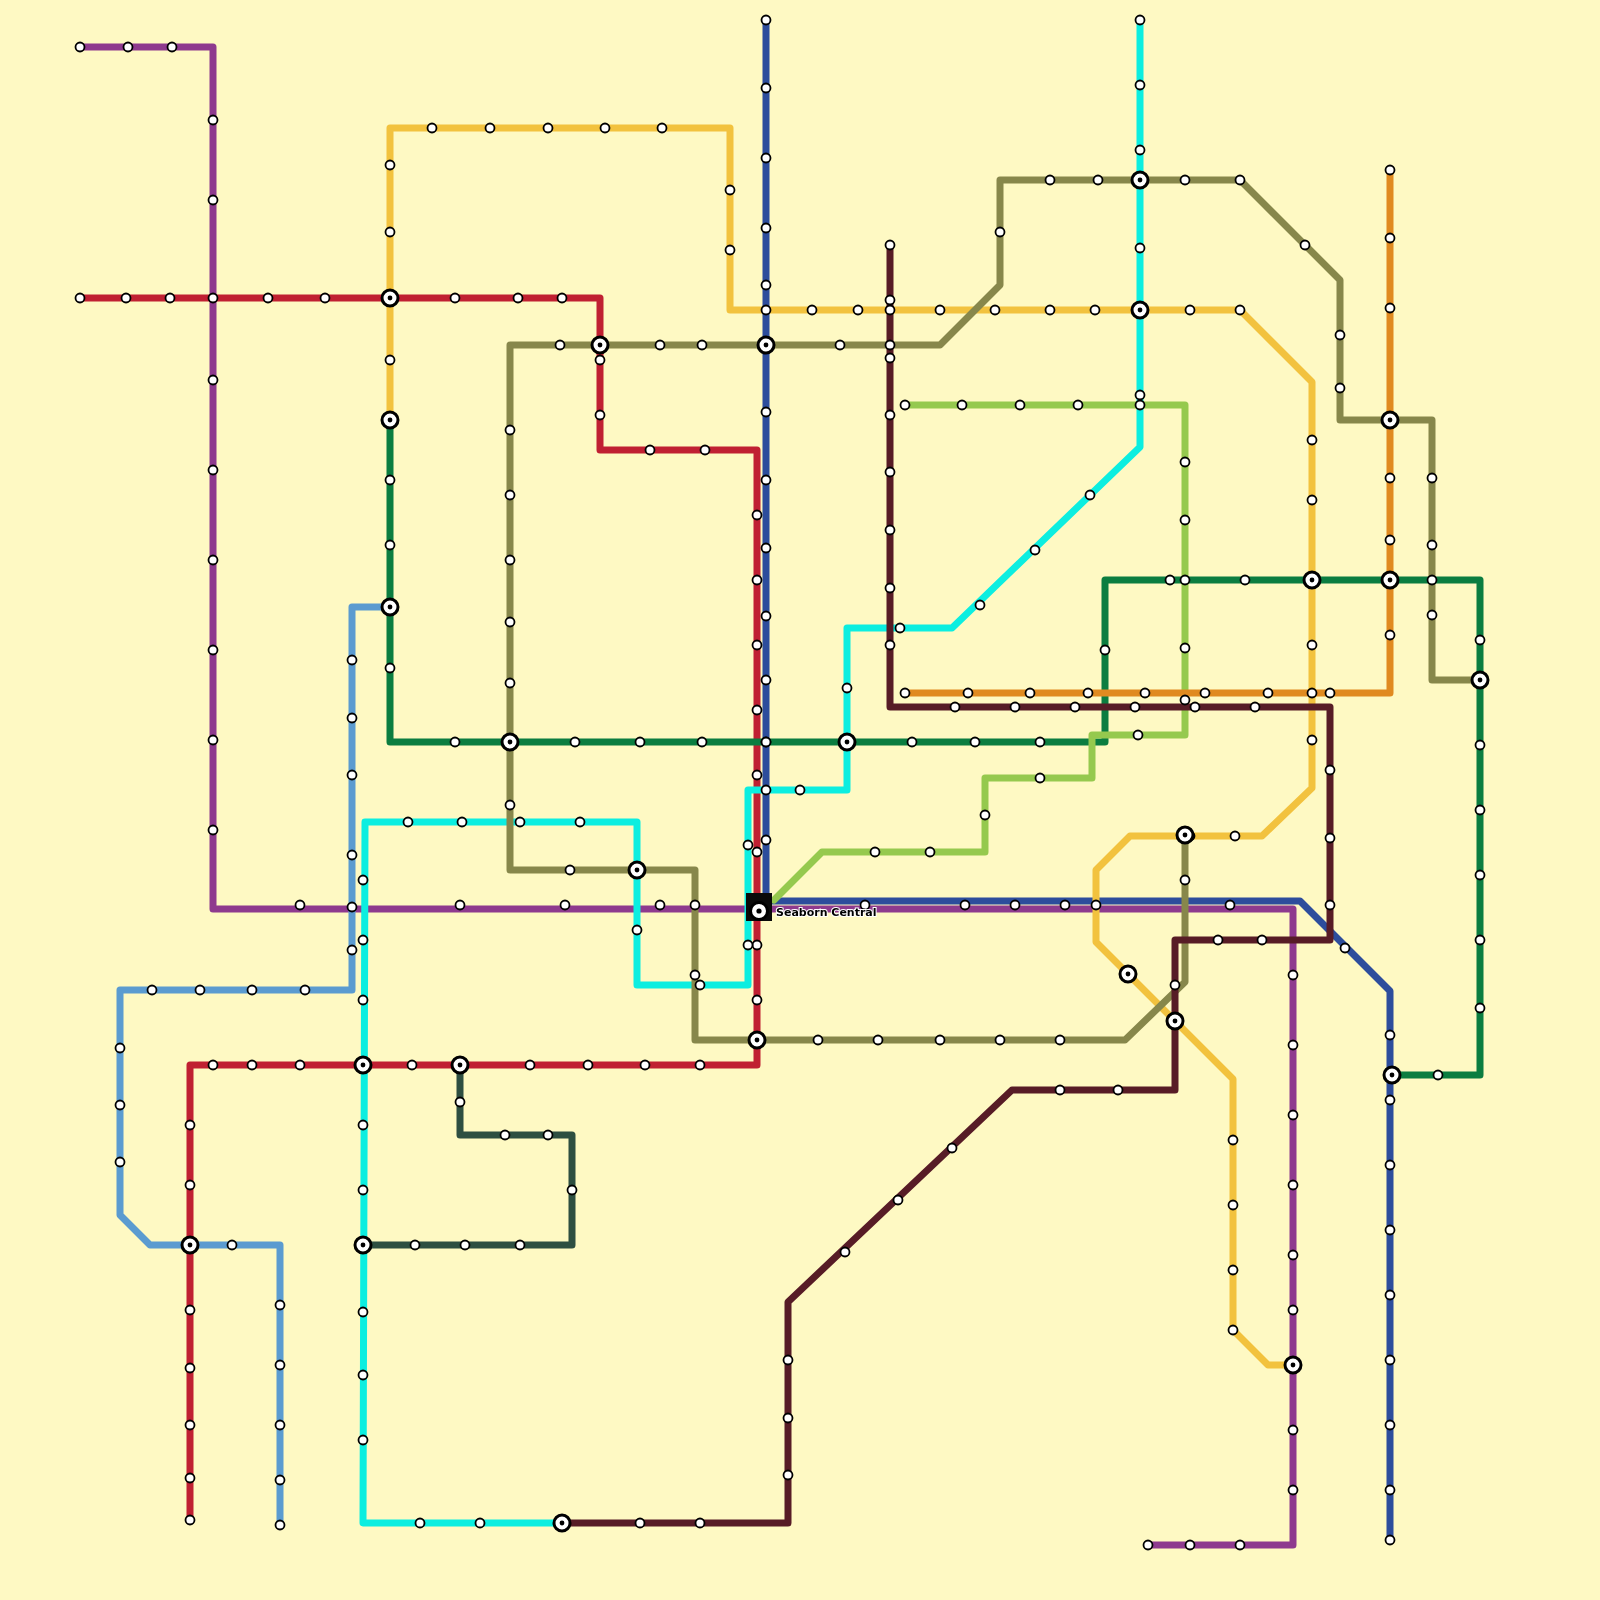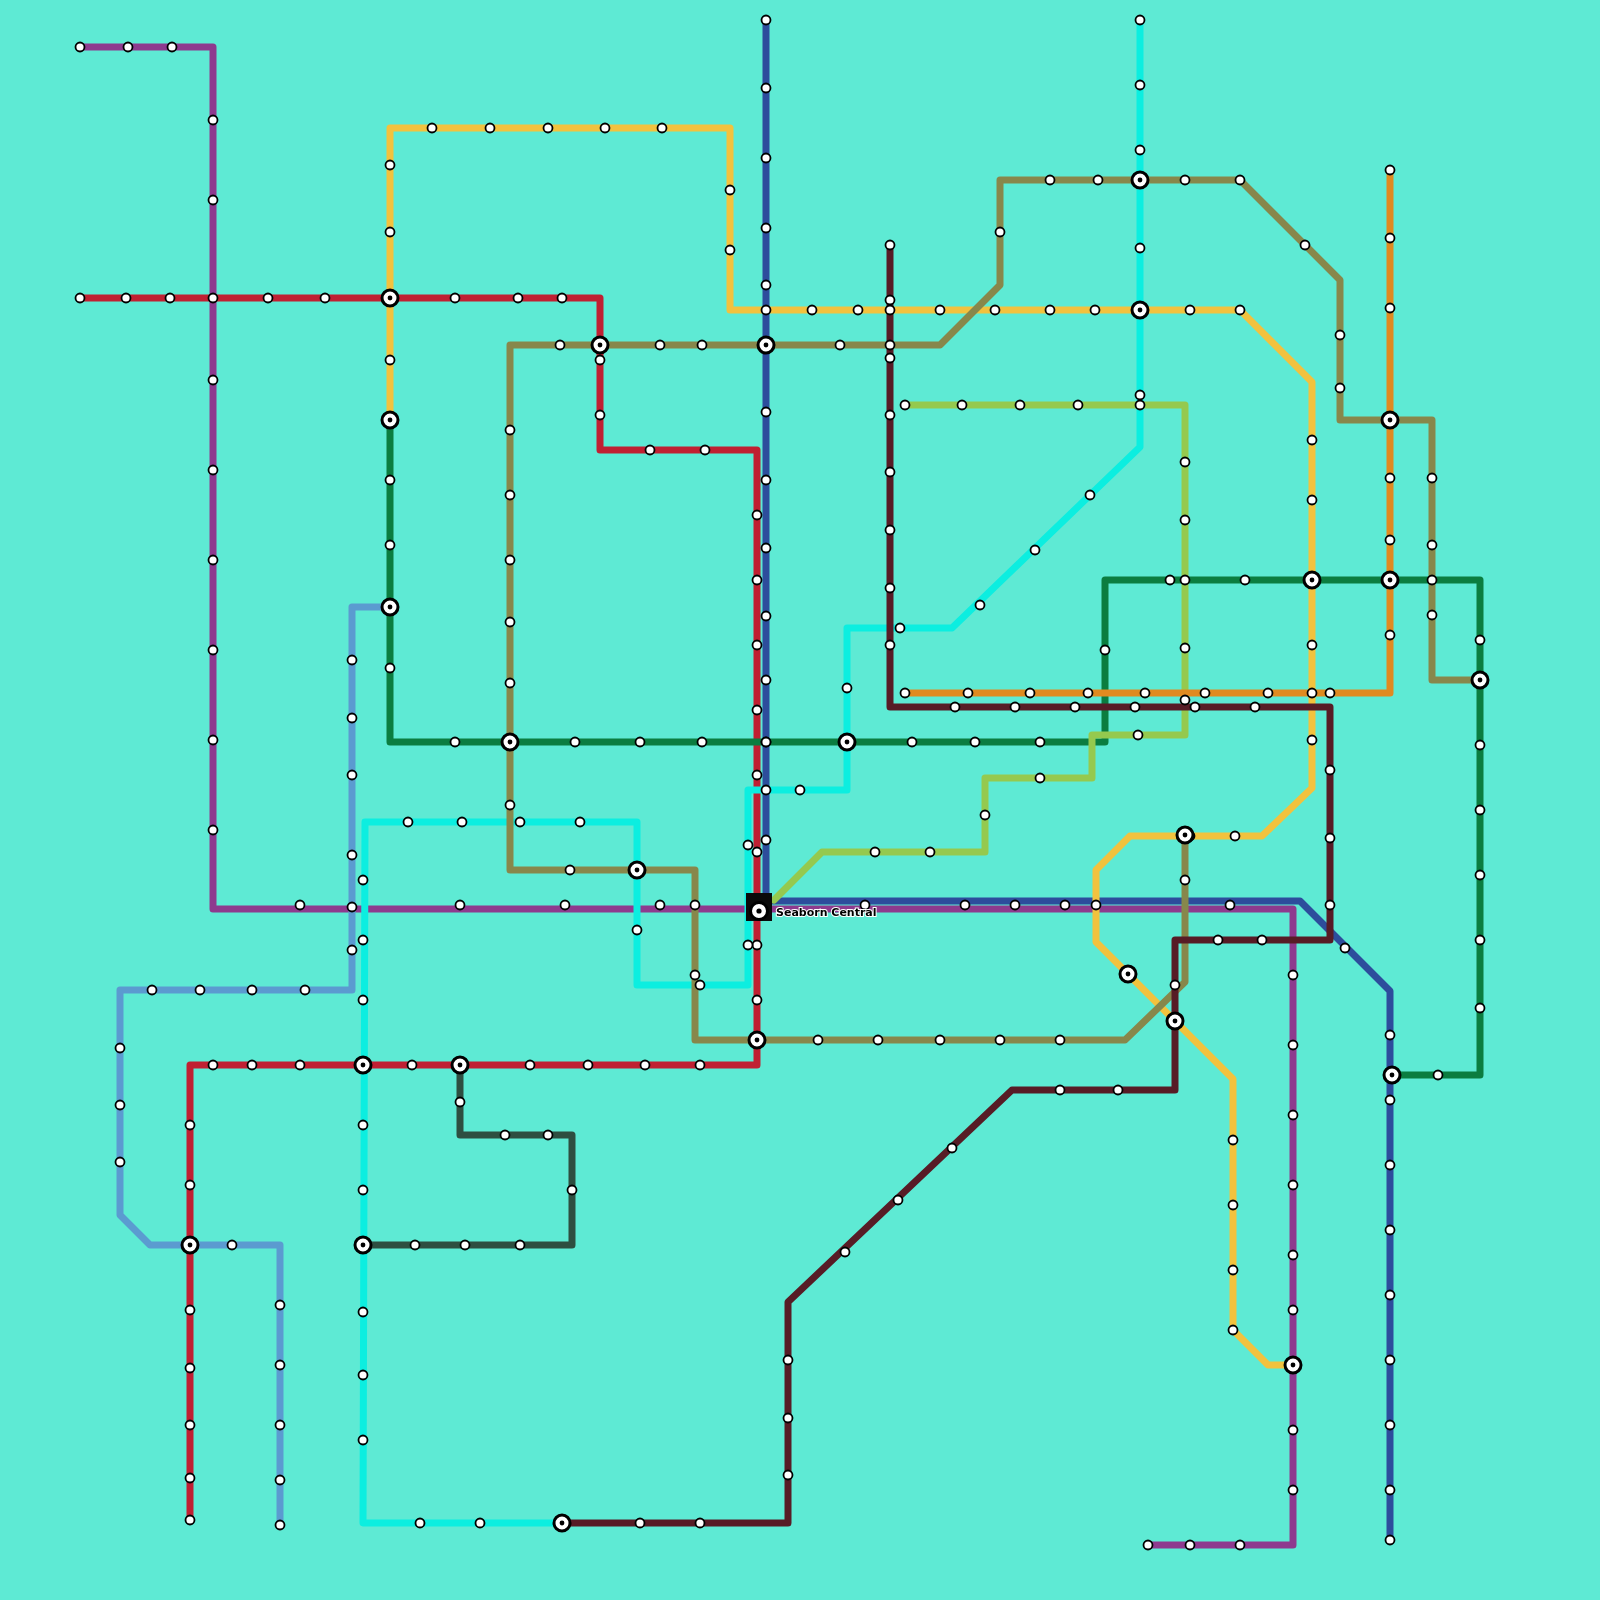--- a/index.html
+++ b/index.html
@@ -5,21 +5,21 @@
   html, body {
     margin: 0;
     padding: 0;
     background: #ffffff;
     font-family: "DejaVu Sans", "Liberation Sans", sans-serif;
   }
   .map-frame {
     position: relative;
     width: 1600px;
     height: 1600px;
-    background: #5eead4;
+    background: #fef9c3;
     overflow: hidden;
   }
   svg { display: block; }
   .central-label {
     font-family: "DejaVu Sans", "Liberation Sans", sans-serif;
     font-size: 11px;
     font-weight: bold;
     fill: #000000;
     paint-order: stroke;
     stroke: #ffffff;

